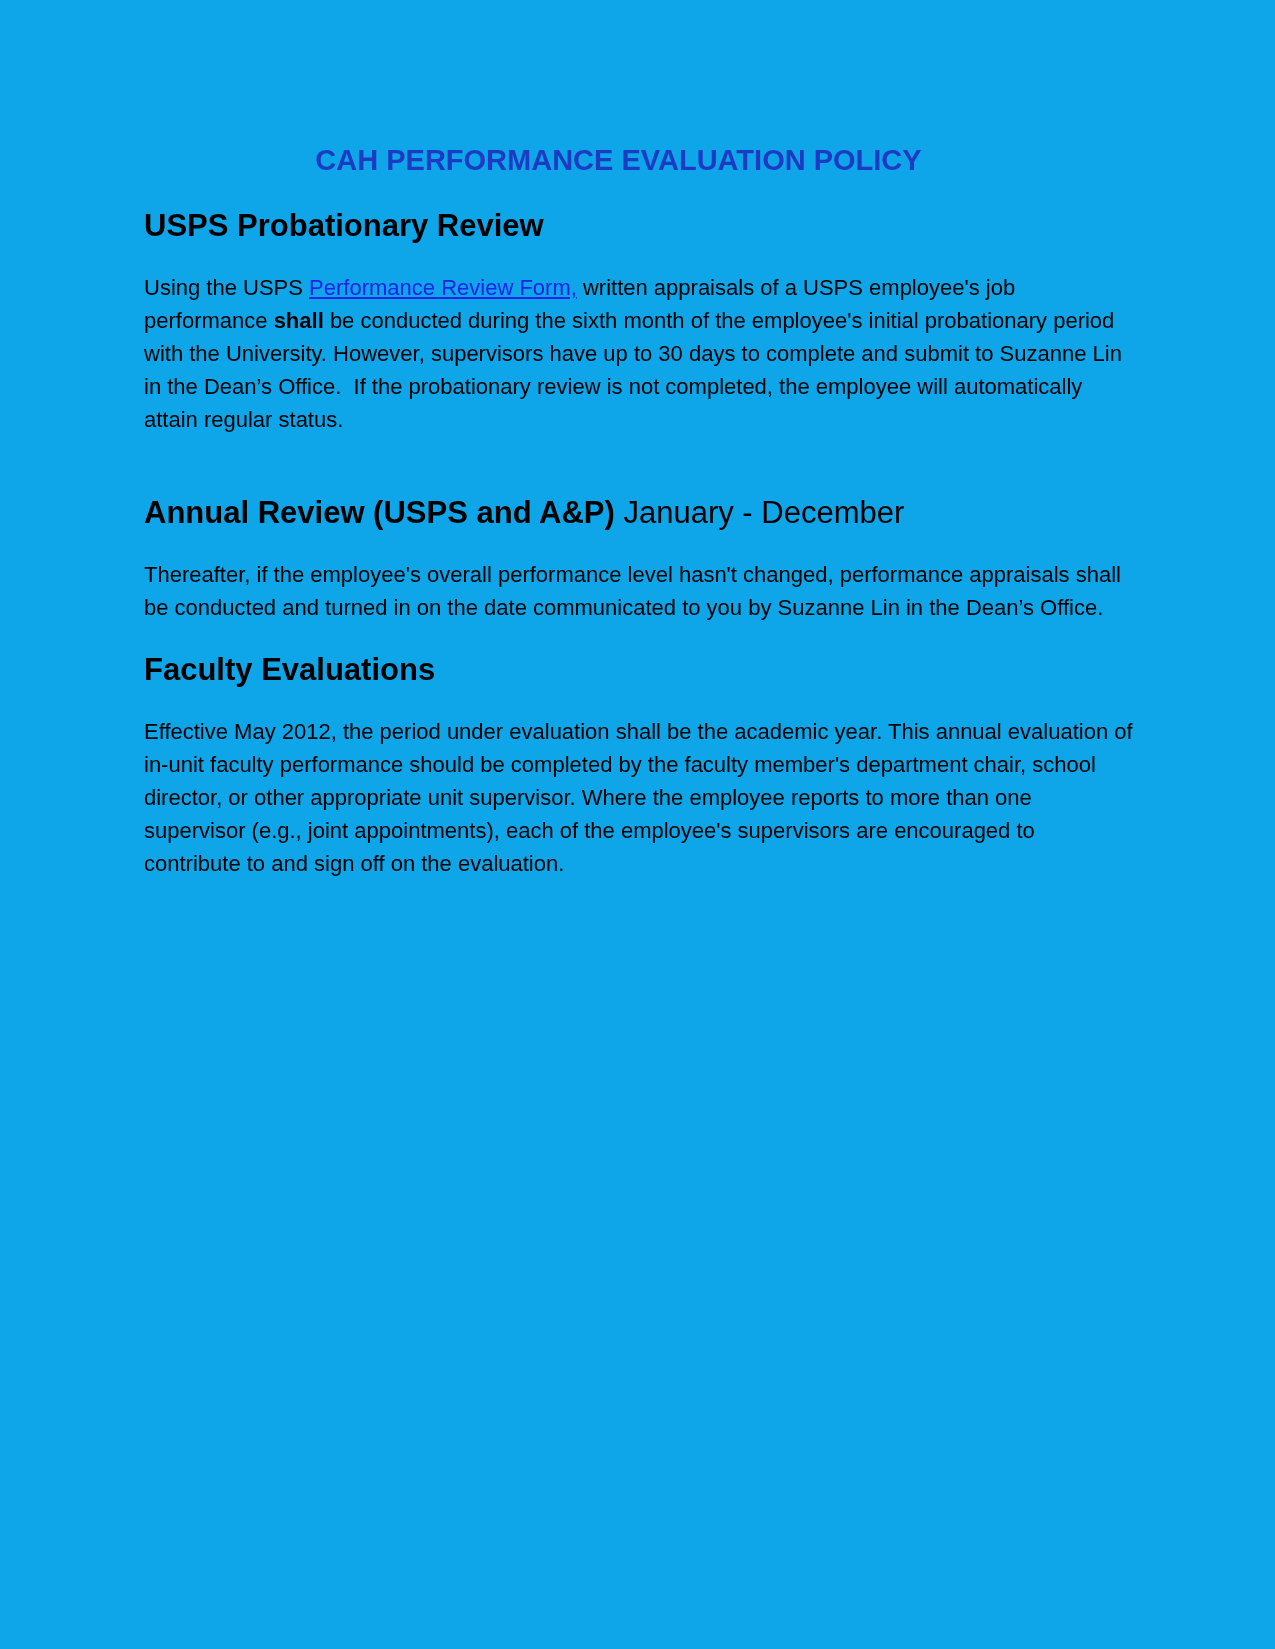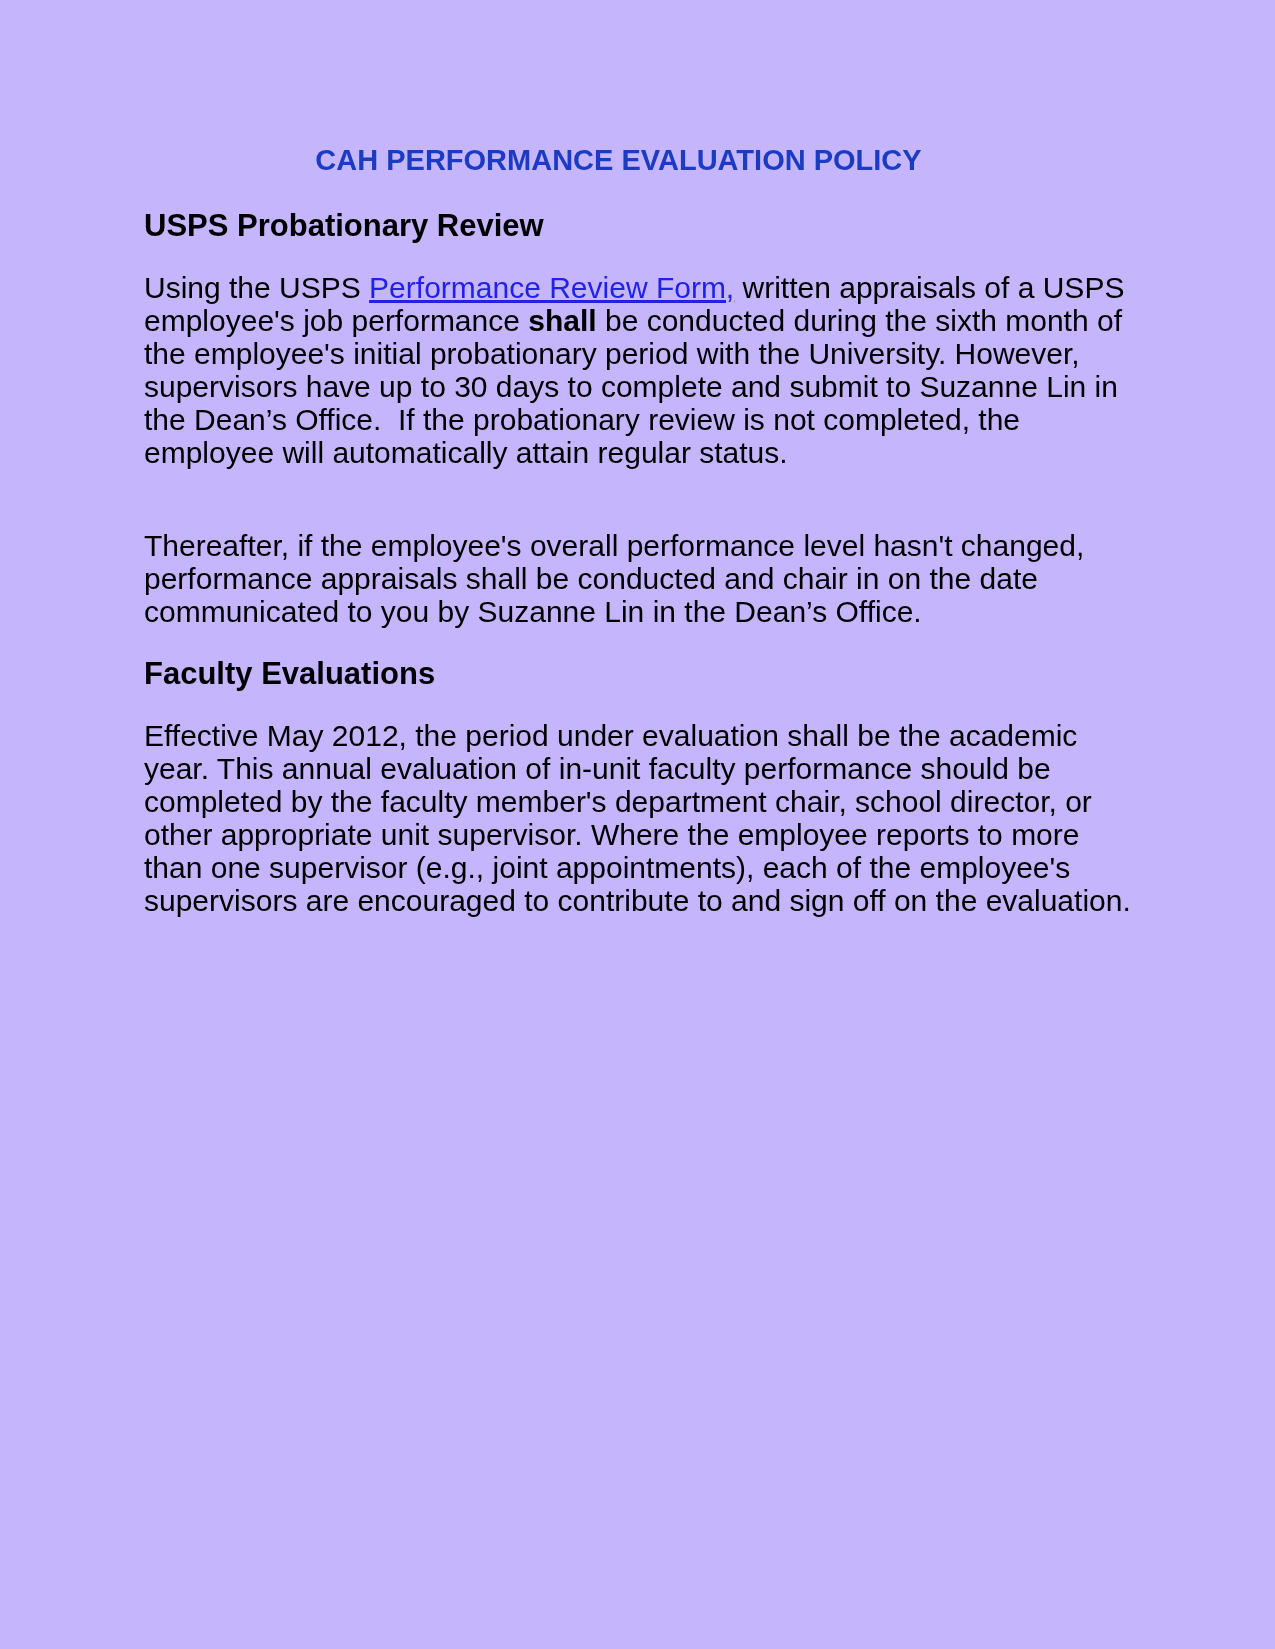--- a/index.html
+++ b/index.html
@@ -4,21 +4,21 @@
 <style>
   html, body {
     margin: 0;
     padding: 0;
     background: #ffffff;
   }
   .page {
     position: relative;
     width: 1275px;
     height: 1649px;
-    background: #c4b5fd;
+    background: #0ea5e9;
     box-sizing: border-box;
     padding: 140px 142px 0 144px;
     font-family: "Liberation Sans", sans-serif;
     color: #000000;
     overflow: hidden;
   }
   .content {
     width: 989px;
   }
   .doc-title {
@@ -31,21 +31,21 @@
   .heading {
     font-size: 31px;
     font-weight: bold;
     line-height: 33px;
     margin: 0 0 29px 0;
   }
   .heading .normal {
     font-weight: normal;
   }
   p.body-para {
-    font-size: 30px;
+    font-size: 22px;
     line-height: 33px;
     margin: 0 0 29px 0;
     white-space: pre-wrap;
   }
   .doc-link {
     text-decoration: underline;
     cursor: pointer;
   }
   .bold {
     font-weight: bold;
@@ -61,22 +61,23 @@
   <div class="content">
 
     <div class="doc-title" style="color: rgb(27, 59, 194);">CAH PERFORMANCE EVALUATION POLICY</div>
 
     <div class="heading">USPS Probationary Review</div>
 
     <p class="body-para"><span>Using the USPS </span><span class="doc-link" style="color: rgb(33, 33, 234);">Performance Review Form,</span><span> written appraisals of a USPS employee's job performance </span><span class="bold">shall</span><span> be conducted during the sixth month of the employee's initial probationary period with the University. However, supervisors have up to 30 days to complete and submit to Suzanne Lin in the Dean’s Office.  If the probationary review is not completed, the employee will automatically attain regular status.</span></p>
 
     <div class="spacer"></div>
 
+    <div class="heading"><span>Annual Review (USPS and A&amp;P)</span><span class="normal"> January - December</span></div>
 
-    <p class="body-para">Thereafter, if the employee's overall performance level hasn't changed, performance appraisals shall be conducted and chair in on the date communicated to you by Suzanne Lin in the Dean’s Office.</p>
+    <p class="body-para">Thereafter, if the employee's overall performance level hasn't changed, performance appraisals shall be conducted and turned in on the date communicated to you by Suzanne Lin in the Dean’s Office.</p>
 
 
 
 
     <div class="heading">Faculty Evaluations</div>
 
     <p class="body-para">Effective May 2012, the period under evaluation shall be the academic year. This annual evaluation of in-unit faculty performance should be completed by the faculty member's department chair, school director, or other appropriate unit supervisor. Where the employee reports to more than one supervisor (e.g., joint appointments), each of the employee's supervisors are encouraged to contribute to and sign off on the evaluation.</p>
 
   </div>
 </div>

